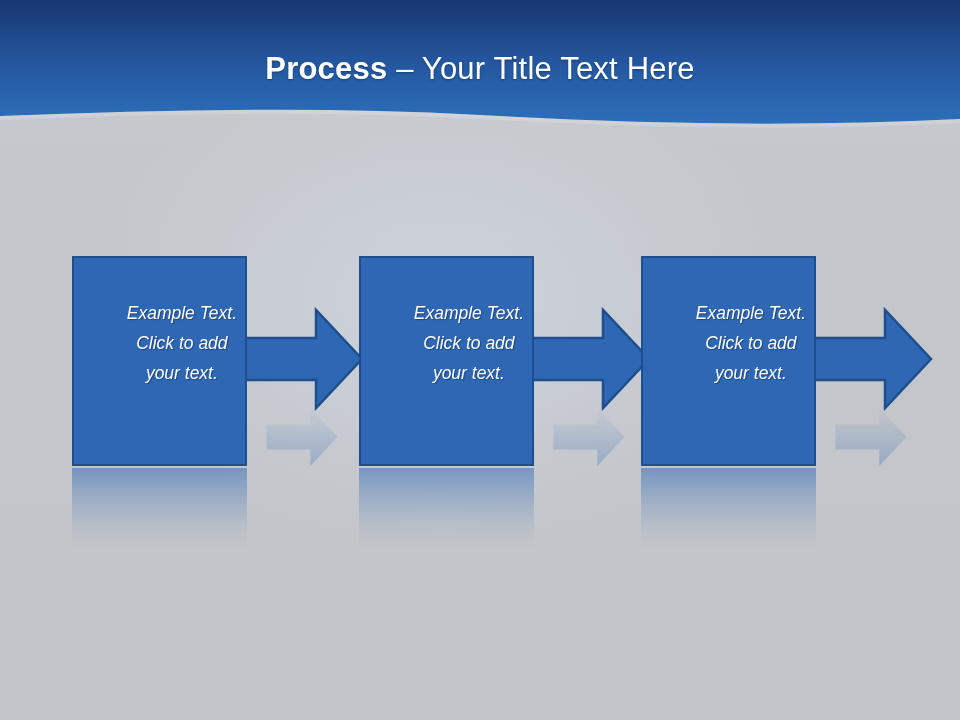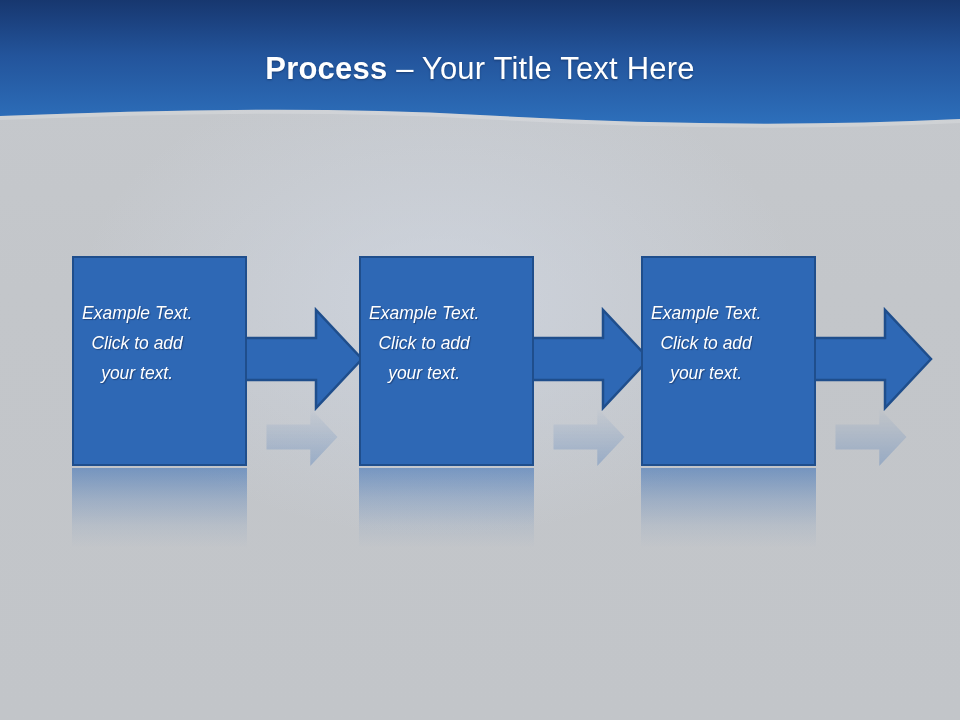--- a/index.html
+++ b/index.html
@@ -79,21 +79,21 @@
   .step-box {
     position: absolute;
     left: 0; top: 0;
     width: 175px;
     height: 210px;
     box-sizing: border-box;
     background: #2e68b5;
     border: 2px solid #1f4e8c;
     display: flex;
     align-items: center;
-    justify-content: flex-start;
+    justify-content: flex-end;
     z-index: 3;
   }
   .step-text {
     color: #ffffff;
     font-style: italic;
     font-size: 17.5px;
     line-height: 30px;
     text-align: center;
     padding: 0 8px 36px 8px;
     text-shadow: 1px 1px 1px rgba(20,40,80,0.55);

